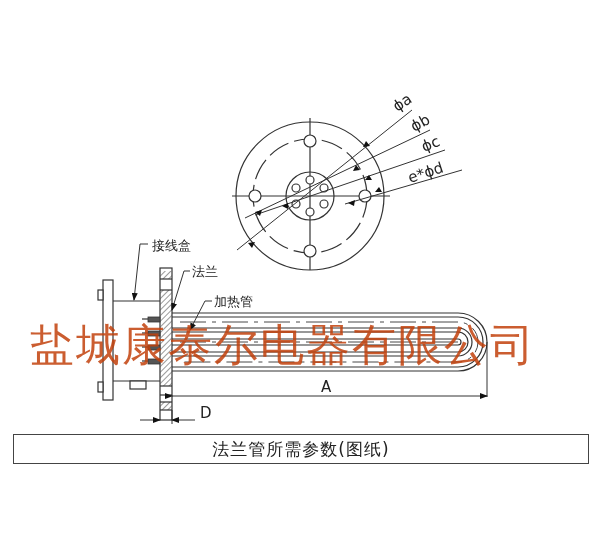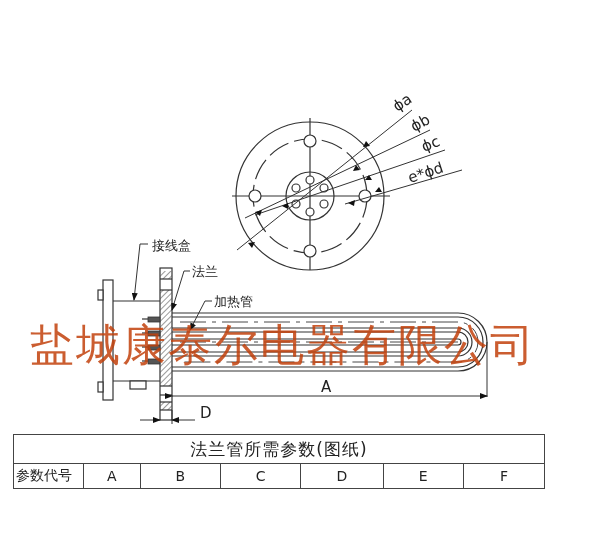--- a/index.html
+++ b/index.html
@@ -1,21 +1,21 @@
 <!DOCTYPE html>
 <html><head>
 <meta charset="utf-8">
 <style>
   html, body { margin:0; padding:0; background:#ffffff; }
   body { width:605px; height:556px; position:relative; overflow:hidden; font-family:"DejaVu Sans", sans-serif; }
   #drawing { position:absolute; left:0; top:0; width:605px; height:430px; }
   .lbl { font-family:"DejaVu Sans", sans-serif; font-size:13px; fill:#222; }
   .dimlbl { font-family:"DejaVu Sans", sans-serif; font-size:15px; fill:#222; }
   .wm { position:absolute; left:30px; top:276px; font-family:"DejaVu Serif", serif; font-size:44px; color:#c2410c; letter-spacing:2px; opacity:0.85; white-space:nowrap;margin-top:40px; }
-  table.params { position:absolute; left:13px; top:434px; width:532px; border-collapse:collapse; font-family:"DejaVu Sans", sans-serif; color:#222; }
+  table.params { position:absolute; left:13px; top:434px; width:576px; border-collapse:collapse; font-family:"DejaVu Sans", sans-serif; color:#222; }
   table.params td { border:1.5px solid #444; text-align:center; padding:0; font-size:12.5px; white-space:nowrap; }
   table.params tr.title td { height:28px; font-size:17px; letter-spacing:1px; }
   table.params tr.codes td { height:24px; font-size:14px; }
   table.params tr.items td { height:28px; font-size:12.5px; }
   table.params td.rowhead { text-align:left; padding-left:2px; }
 </style>
 </head>
 <body>
 
 <svg id="drawing" width="605" height="430" viewBox="0 0 605 430" xmlns="http://www.w3.org/2000/svg">
@@ -139,23 +139,14 @@
       <col style="width:88px">
       <col style="width:88px">
       <col style="width:90px">
       <col style="width:88px">
       <col style="width:89px">
   </colgroup>
   <tbody>
       <tr class="title">
     <td colspan="7">法兰管所需参数(图纸)</td>
   </tr>
-  <tr class="codes">
-    <td class="rowhead">参数代号</td>
-    <td>A</td>
-    <td>B</td>
-    <td>C</td>
-    <td>D</td>
-    <td>E</td>
-    <td>F</td>
-  </tr>
 </tbody>
   </table>
 
 </body></html>

